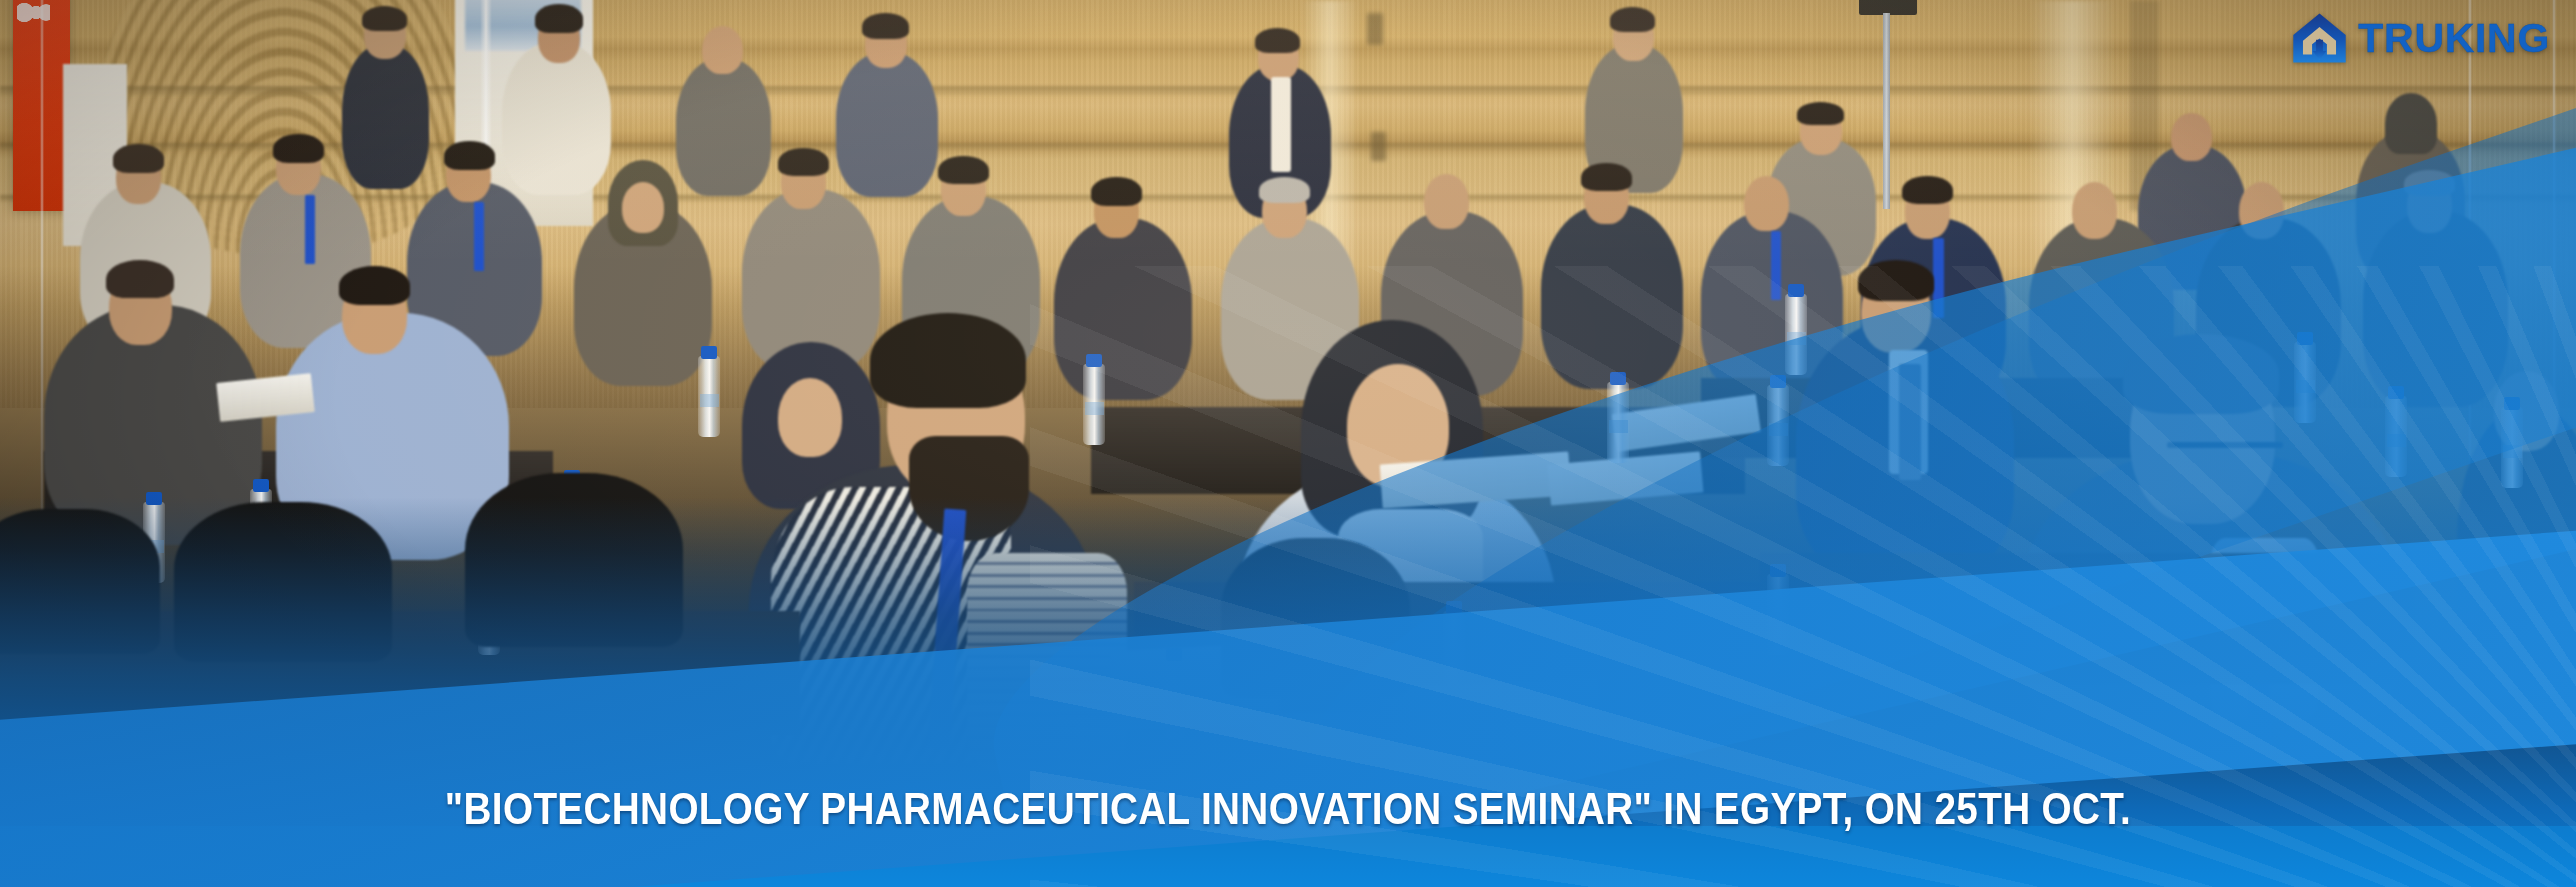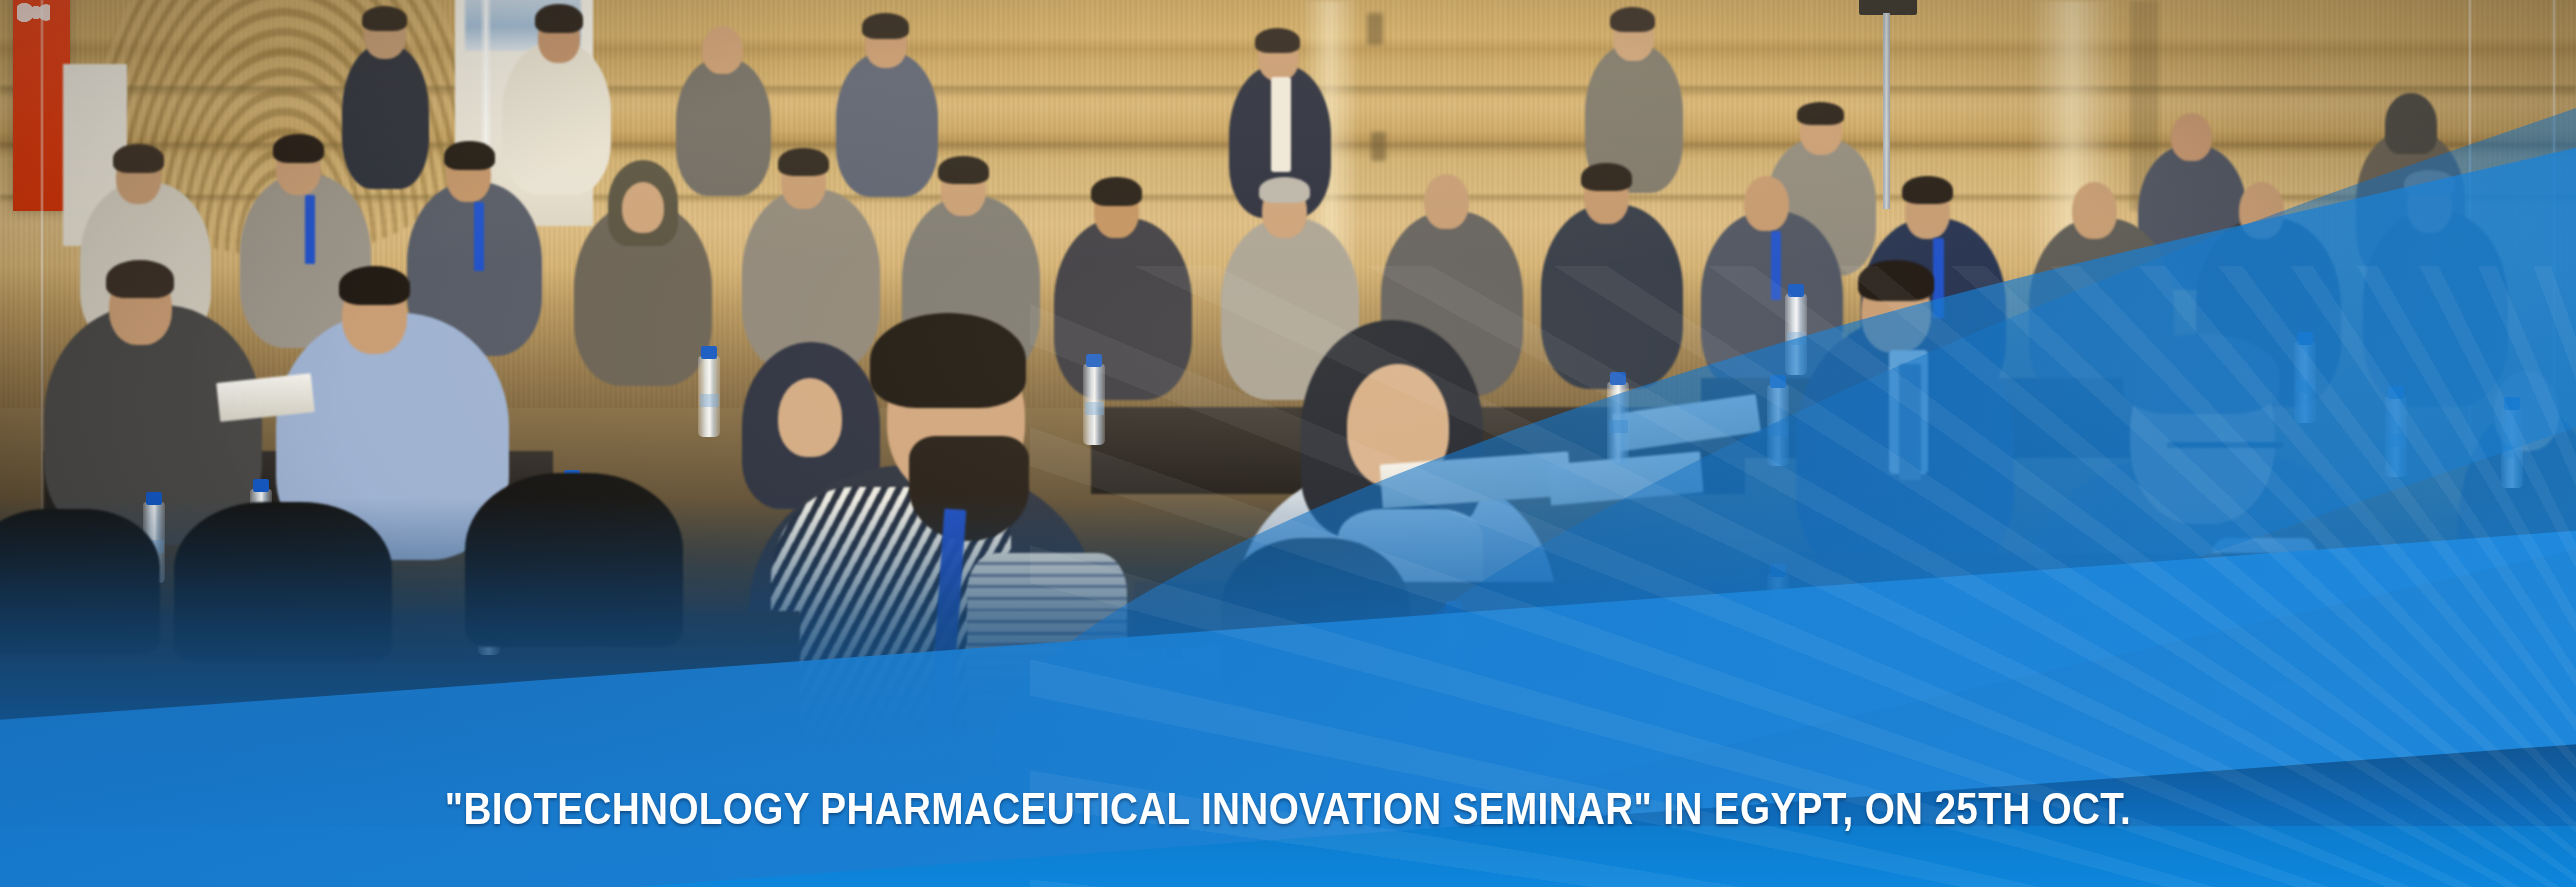--- a/index.html
+++ b/index.html
@@ -452,17 +452,35 @@
     <div class="vignette"></div>
   </div>
 
   <div class="blue-overlay"></div>
   <div class="swoosh sw3"></div>
   <div class="swoosh sw2"></div>
   <div class="blue-solid"></div>
   <div class="swoosh sw1"></div>
   <div class="rays"></div>
 
+  <div class="logo">
+    <svg class="logo-mark" viewBox="0 0 100 100">
+      <defs>
+        <linearGradient id="lg" x1="0" y1="0" x2="0" y2="1">
+          <stop offset="0%" stop-color="#173a8c"></stop>
+          <stop offset="55%" stop-color="#1456b5"></stop>
+          <stop offset="100%" stop-color="#1f7fd8"></stop>
+        </linearGradient>
+      </defs>
+
+      <path d="M50 6 L96 44 L96 92 L4 92 L4 44 Z" fill="url(#lg)"></path>
+
+      <path d="M50 30 L79 54 L79 78 L63 78 L63 60 L50 50 L37 60 L37 78 L21 78 L21 54 Z" fill="#d9bf8e" opacity="0.92"></path>
+
+      <path d="M44 52 L56 52 L56 72 L62 72 L50 88 L38 72 L44 72 Z" fill="url(#lg)"></path>
+    </svg>
+    <span class="logo-word">TRUKING</span>
+  </div>
 
   <div class="caption">"BIOTECHNOLOGY PHARMACEUTICAL INNOVATION SEMINAR" IN EGYPT, ON 25TH OCT.</div>
 
 </div>
 
 
 </body></html>

